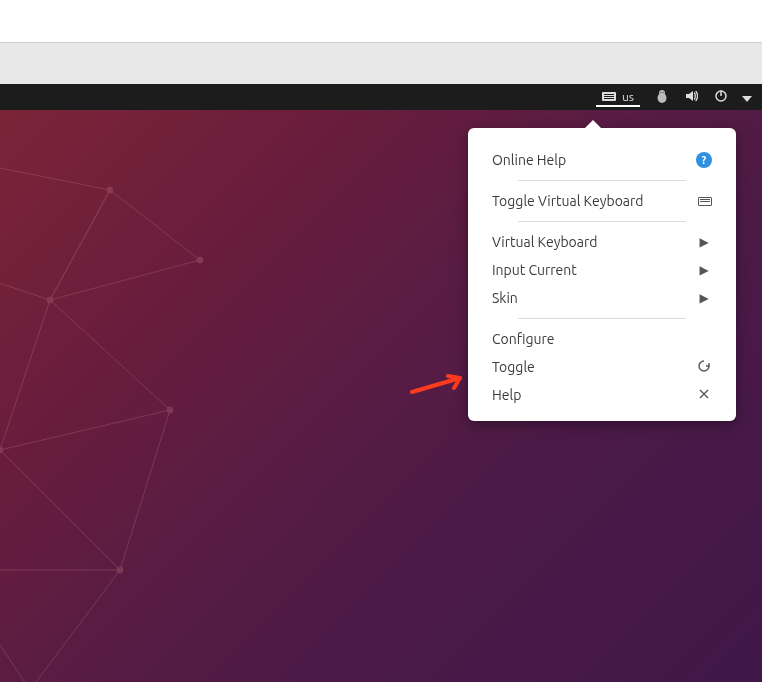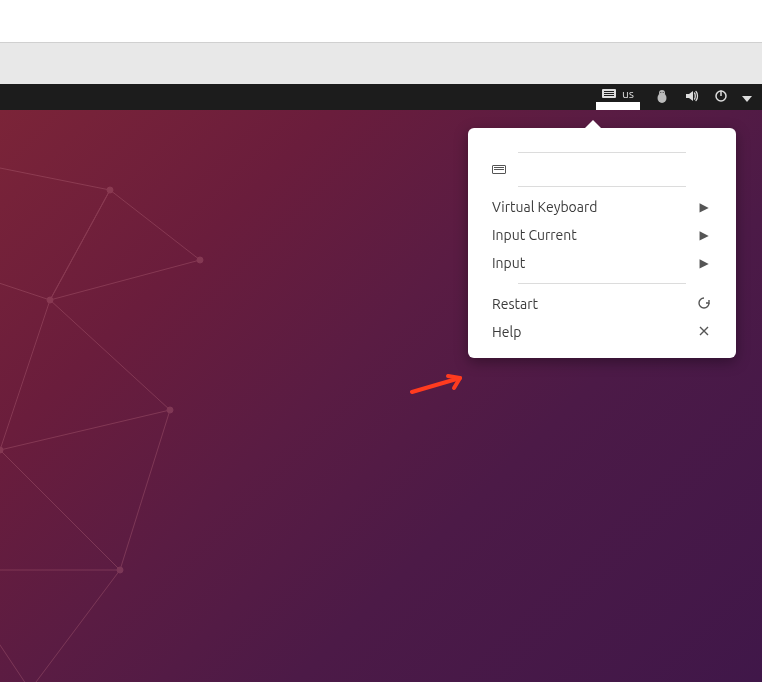--- a/index.html
+++ b/index.html
@@ -13,21 +13,21 @@
     width: 762px; height: 26px;
     background: #1c1c1c;
     display: flex; align-items: center; justify-content: flex-end;
     padding-right: 10px;
     gap: 14px;
     color: #ddd;
     font-size: 12px;
   }
   .ime-indicator {
     display: flex; align-items: center; gap: 6px;
-    border-bottom: 8px solid #ffffff;
+    border-bottom: 2px solid #ffffff;
     padding: 3px 6px 2px 6px;
     position: relative;
   }
   .kbd-icon {
     width: 14px; height: 9px; background: #ddd; border-radius: 1px; display:inline-block; position:relative;
   }
   .kbd-icon::after{ content:""; position:absolute; left:2px; right:2px; top:2px; height:1px; background:#1c1c1c; box-shadow:0 2px 0 #1c1c1c, 0 4px 0 #1c1c1c;}
   .ime-text { font-size: 12px; color: #ddd; }
   .penguin { width:16px; height:16px; }
   .vol, .power, .tri {
@@ -147,43 +147,51 @@
     <path d="M2 2 L30 32" stroke="#ff3b1f" stroke-width="4" stroke-linecap="round"></path>
     <path d="M30 32 L30 20 M30 32 L18 30" stroke="#ff3b1f" stroke-width="4" stroke-linecap="round"></path>
   </svg>
 
   <svg class="arrow" style="left:410px; top:262px;" width="60" height="26" viewBox="0 0 60 26">
     <path d="M2 20 L50 6" stroke="#ff3b1f" stroke-width="4" stroke-linecap="round"></path>
     <path d="M50 6 L38 4 M50 6 L44 16" stroke="#ff3b1f" stroke-width="4" stroke-linecap="round"></path>
   </svg>
 
   <div class="menu">
+    <div class="menu-item">
+      <span>Online Help</span>
+      <span class="help-badge">?</span>
+    </div>
     <div class="menu-sep"></div>
 
     <div class="menu-item">
+      <span>Toggle Virtual Keyboard</span>
       <span class="mini-kbd"></span>
     </div>
     <div class="menu-sep"></div>
 
     <div class="menu-item">
       <span>Virtual Keyboard</span>
       <span class="right-ico">▶</span>
     </div>
     <div class="menu-item">
       <span>Input Current</span>
       <span class="right-ico">▶</span>
     </div>
     <div class="menu-item">
-      <span>Input</span>
+      <span>Skin</span>
       <span class="right-ico">▶</span>
     </div>
     <div class="menu-sep"></div>
 
     <div class="menu-item">
-      <span>Restart</span>
+      <span>Configure</span>
+    </div>
+    <div class="menu-item">
+      <span>Toggle</span>
       <span class="right-ico">
         <svg width="14" height="14" viewBox="0 0 14 14">
             <path d="M7 2a5 5 0 1 0 5 5" stroke="#555" stroke-width="1.4" fill="none"></path>
             <path d="M12 4l0 3 -3 0" stroke="#555" stroke-width="1.4" fill="none"></path>
           </svg>
       </span>
     </div>
     <div class="menu-item">
       <span>Help</span>
       <span class="right-ico">

